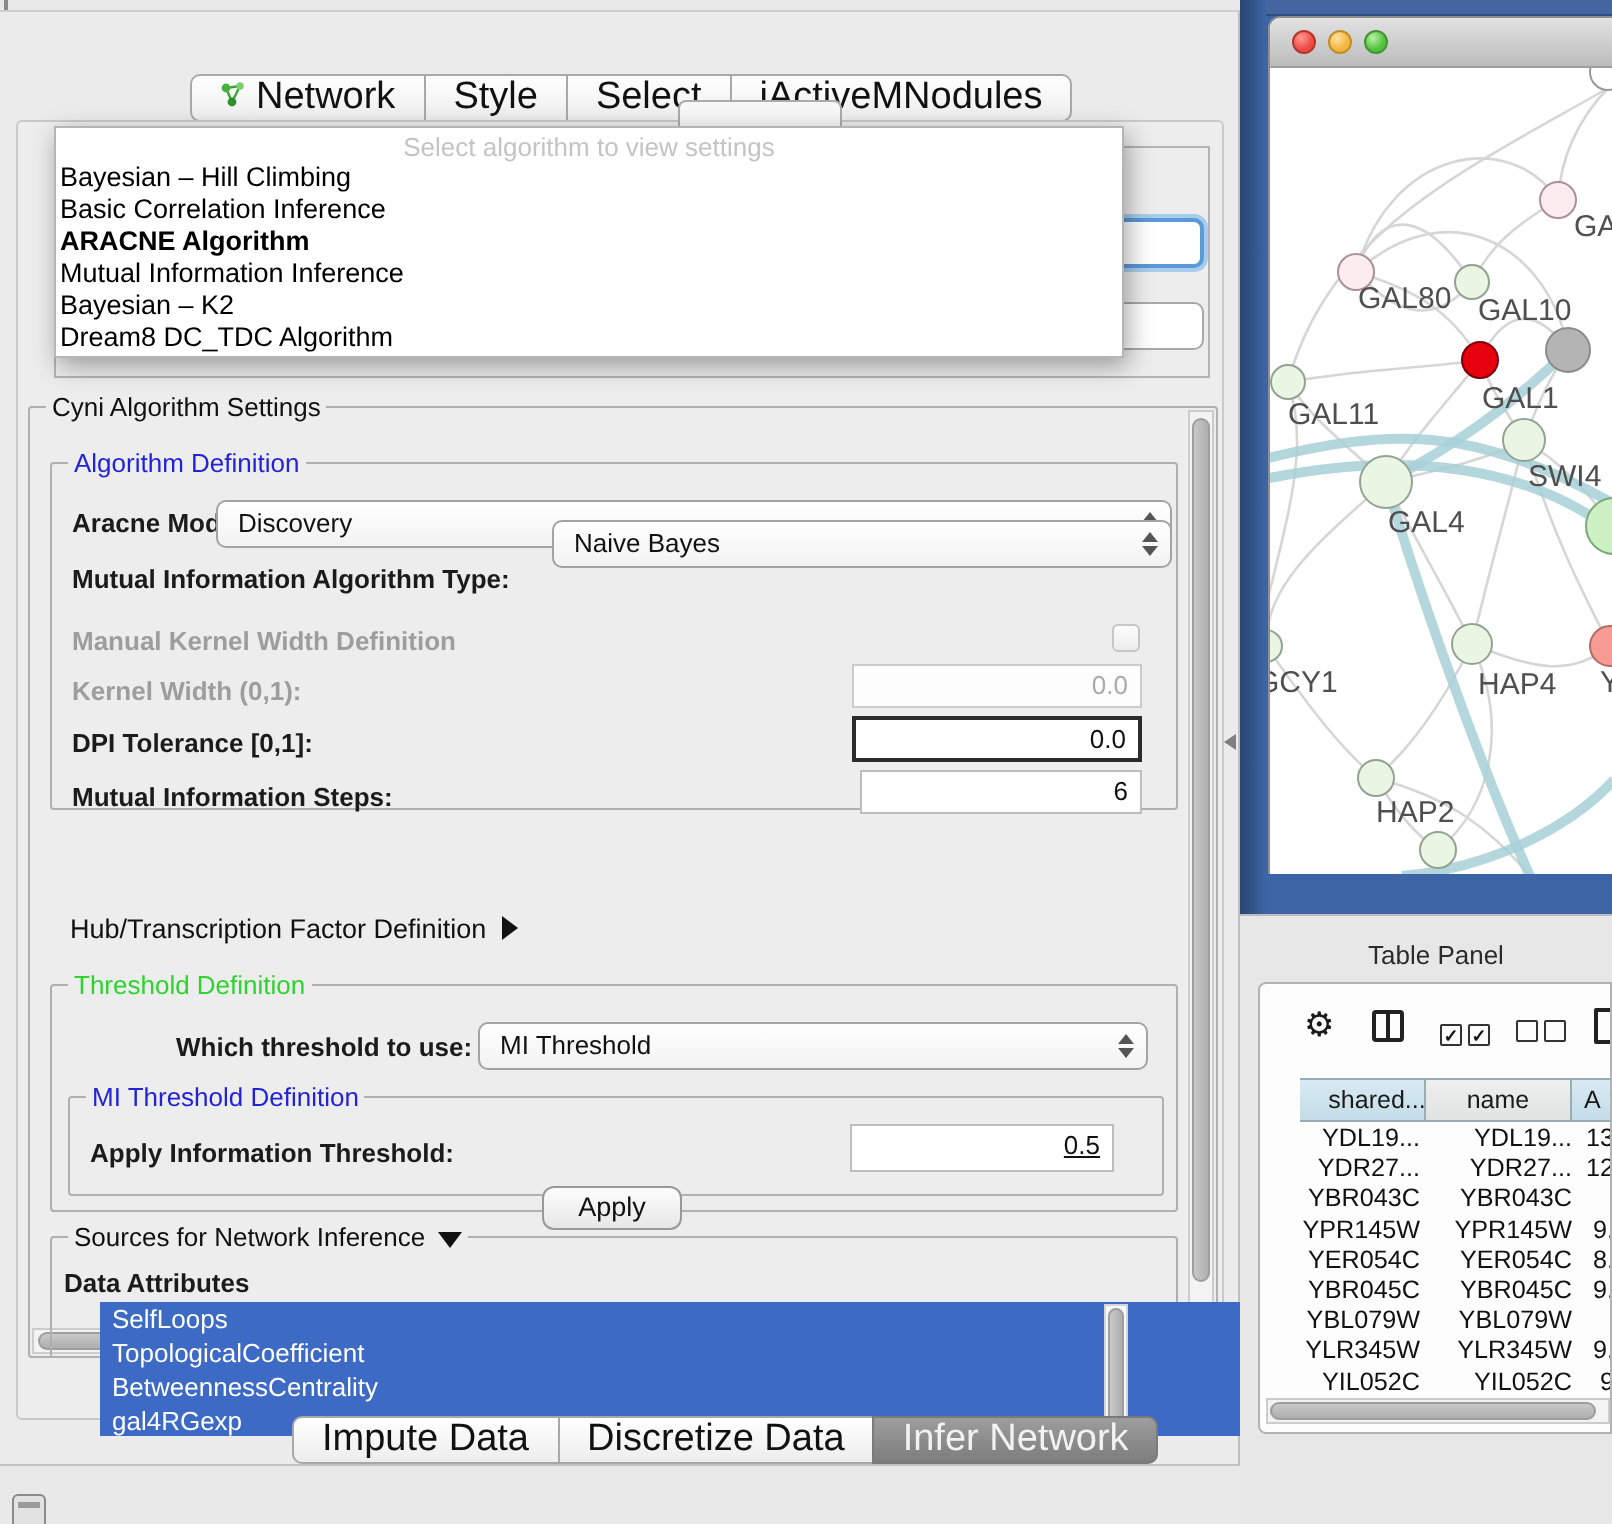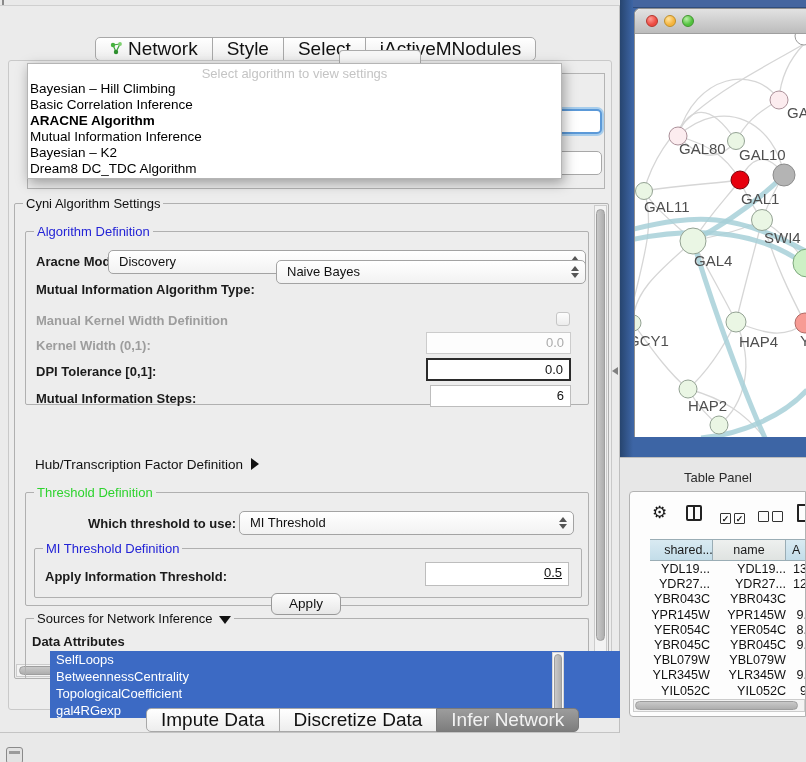--- a/index.html
+++ b/index.html
@@ -209,35 +209,35 @@
 
         <div class="abs lbl" style="left:62px;top:23px;">Which threshold to use:</div>
         <div class="abs combo" style="left:213px;top:18px;width:335px;height:24px;">
           <span>MI Threshold</span>
           <span class="arrows"></span>
         </div>
 
         <div class="abs group" style="left:8px;top:55px;width:548px;height:50px;">
           <span class="gtitle blue">MI Threshold Definition</span>
           <div class="abs lbl" style="left:10px;top:20px;">Apply Information Threshold:</div>
-          <div class="abs field" style="left:390px;top:13px;width:144px;height:24px;text-decoration:underline;">0.5</div>
+          <div class="abs field" style="left:390px;top:13px;width:132px;height:24px;text-decoration:underline;">0.5</div>
         </div>
       </div>
 
       <div class="abs group" style="left:10px;top:414px;width:564px;height:61px;border-bottom:none;">
         <span class="gtitle" style="color:#111;">
           <span>Sources for Network Inference</span><span class="tri-down"></span>
         </span>
         <div class="abs lbl" style="left:6px;top:15px;">Data Attributes</div>
       </div>
 
       <div class="abs" style="left:35px;top:447px;width:604px;height:67px;overflow:hidden;background:#fff;">
         <div class="attr-item">SelfLoops</div>
+        <div class="attr-item">TopologicalCoefficient</div>
         <div class="attr-item">BetweennessCentrality</div>
-        <div class="attr-item">TopologicalCoefficient</div>
         <div class="attr-item">gal4RGexp</div>
       </div>
       <div class="abs" style="left:537px;top:448px;width:12px;height:64px;background:#f7f7f7;border:1px solid #d5d5d5;">
         <div class="sb-thumb" style="left:1px;top:1px;width:8px;height:58px;"></div>
       </div>
     </div>
 
     <div class="abs" id="apply-btn">Apply</div>
   </div>
 

